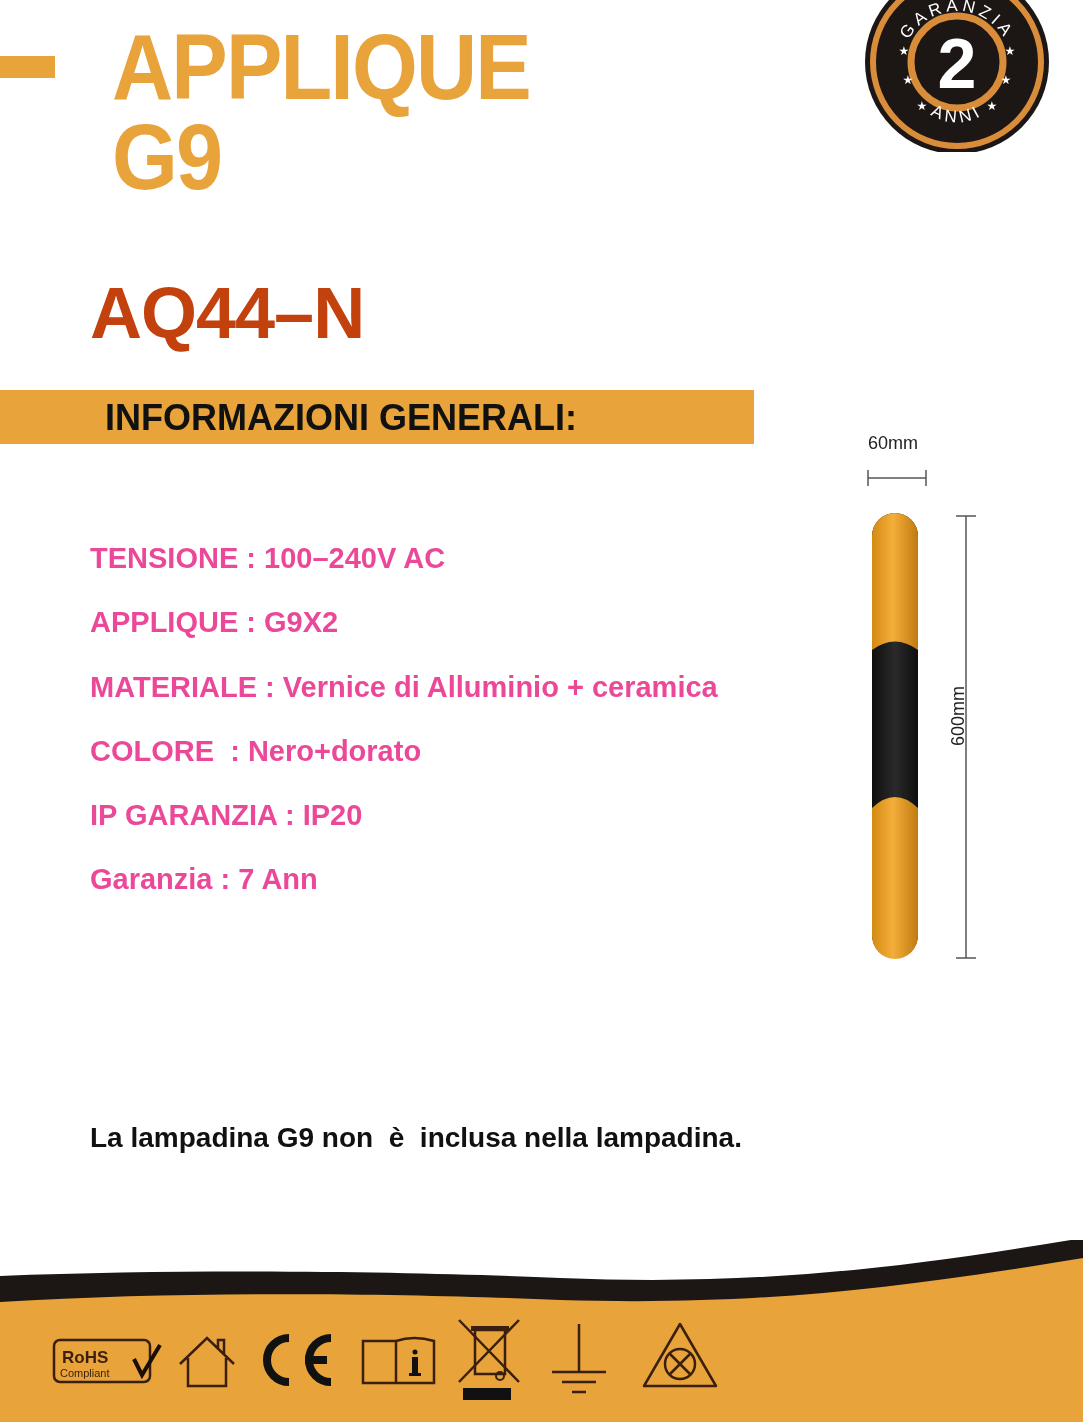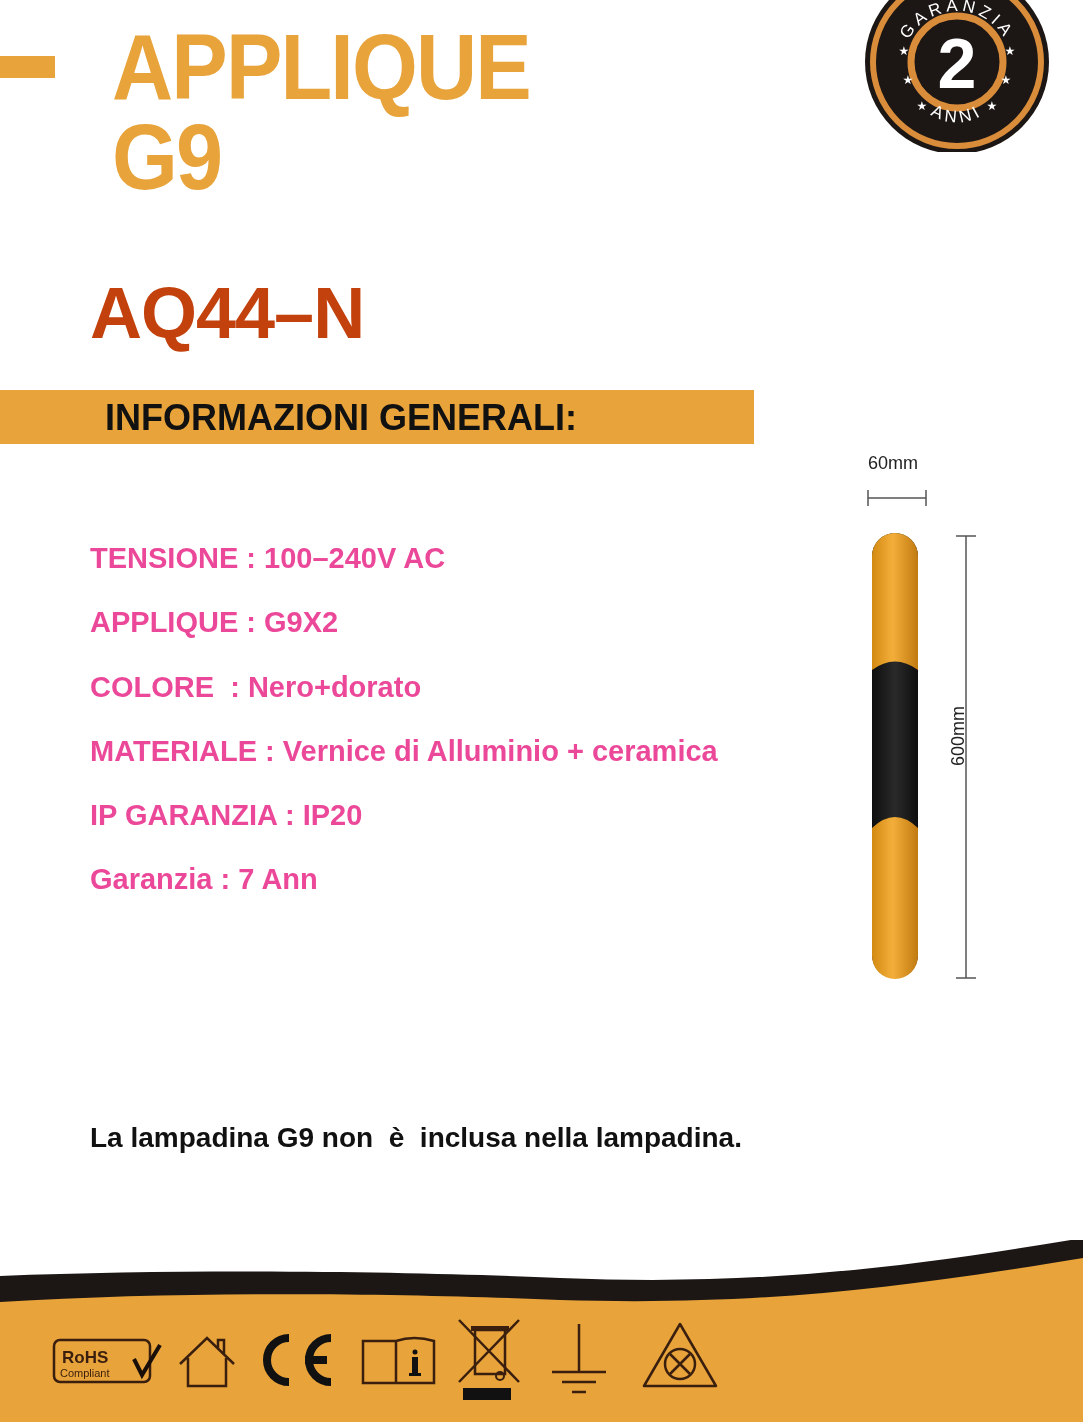--- a/index.html
+++ b/index.html
@@ -17,21 +17,21 @@
              color: #c2410c; letter-spacing: -1px; }
 
     .section-bar { position: absolute; left: 0; top: 390px; width: 754px; height: 54px; background: #E8A33A; }
     .section-title { position: absolute; left: 105px; top: 398px; font-weight: bold; font-size: 36px; line-height: 40px; color: #111; }
 
     .specs { position: absolute; left: 90px; top: 538px; }
     .spec { height: 64.3px; font-size: 29px; line-height: 40px; font-weight: bold; white-space: pre; color: #ec4899; }
 
     .note { position: absolute; left: 90px; top: 1120px; font-size: 28px; font-weight: bold; line-height: 36px; white-space: pre; }
 
-    .lamp-figure { position: absolute; left: 840px; top: 448px; width: 160px; height: 540px; }
+    .lamp-figure { position: absolute; left: 840px; top: 428px; width: 160px; height: 540px; }
     .dim-label-w { position: absolute; left: 28px; top: 5px; font-size: 18px; color: #222; }
     .dim-label-h { position: absolute; left: 108px; top: 318px; font-size: 18px; color: #222; transform: rotate(-90deg); transform-origin: left top; white-space: nowrap; }
 
     .footer { position: absolute; left: 0; top: 1240px; width: 1083px; height: 182px; }
     .icon { position: absolute; }
   </style>
 </head>
 <body>
 
 <div class="accent-dash"></div>
@@ -69,22 +69,22 @@
 </div>
 
 <div class="model">AQ44–N</div>
 
 <div class="section-bar"></div>
 <div class="section-title">INFORMAZIONI GENERALI:</div>
 
 <div class="specs">
   <div class="spec">TENSIONE : 100–240V AC</div>
   <div class="spec">APPLIQUE : G9X2</div>
+  <div class="spec">MATERIALE : Vernice di Alluminio + ceramica</div>
   <div class="spec">COLORE  : Nero+dorato</div>
-  <div class="spec">MATERIALE : Vernice di Alluminio + ceramica</div>
   <div class="spec">IP GARANZIA : IP20</div>
   <div class="spec">Garanzia : 7 Ann</div>
 </div>
 
 <div class="note">La lampadina G9 non  è  inclusa nella lampadina.</div>
 
 <div class="lamp-figure">
   <div class="dim-label-w">60mm</div>
   <svg width="160" height="540" viewBox="0 0 160 540" style="position:absolute;left:0;top:0;">
     <defs>

